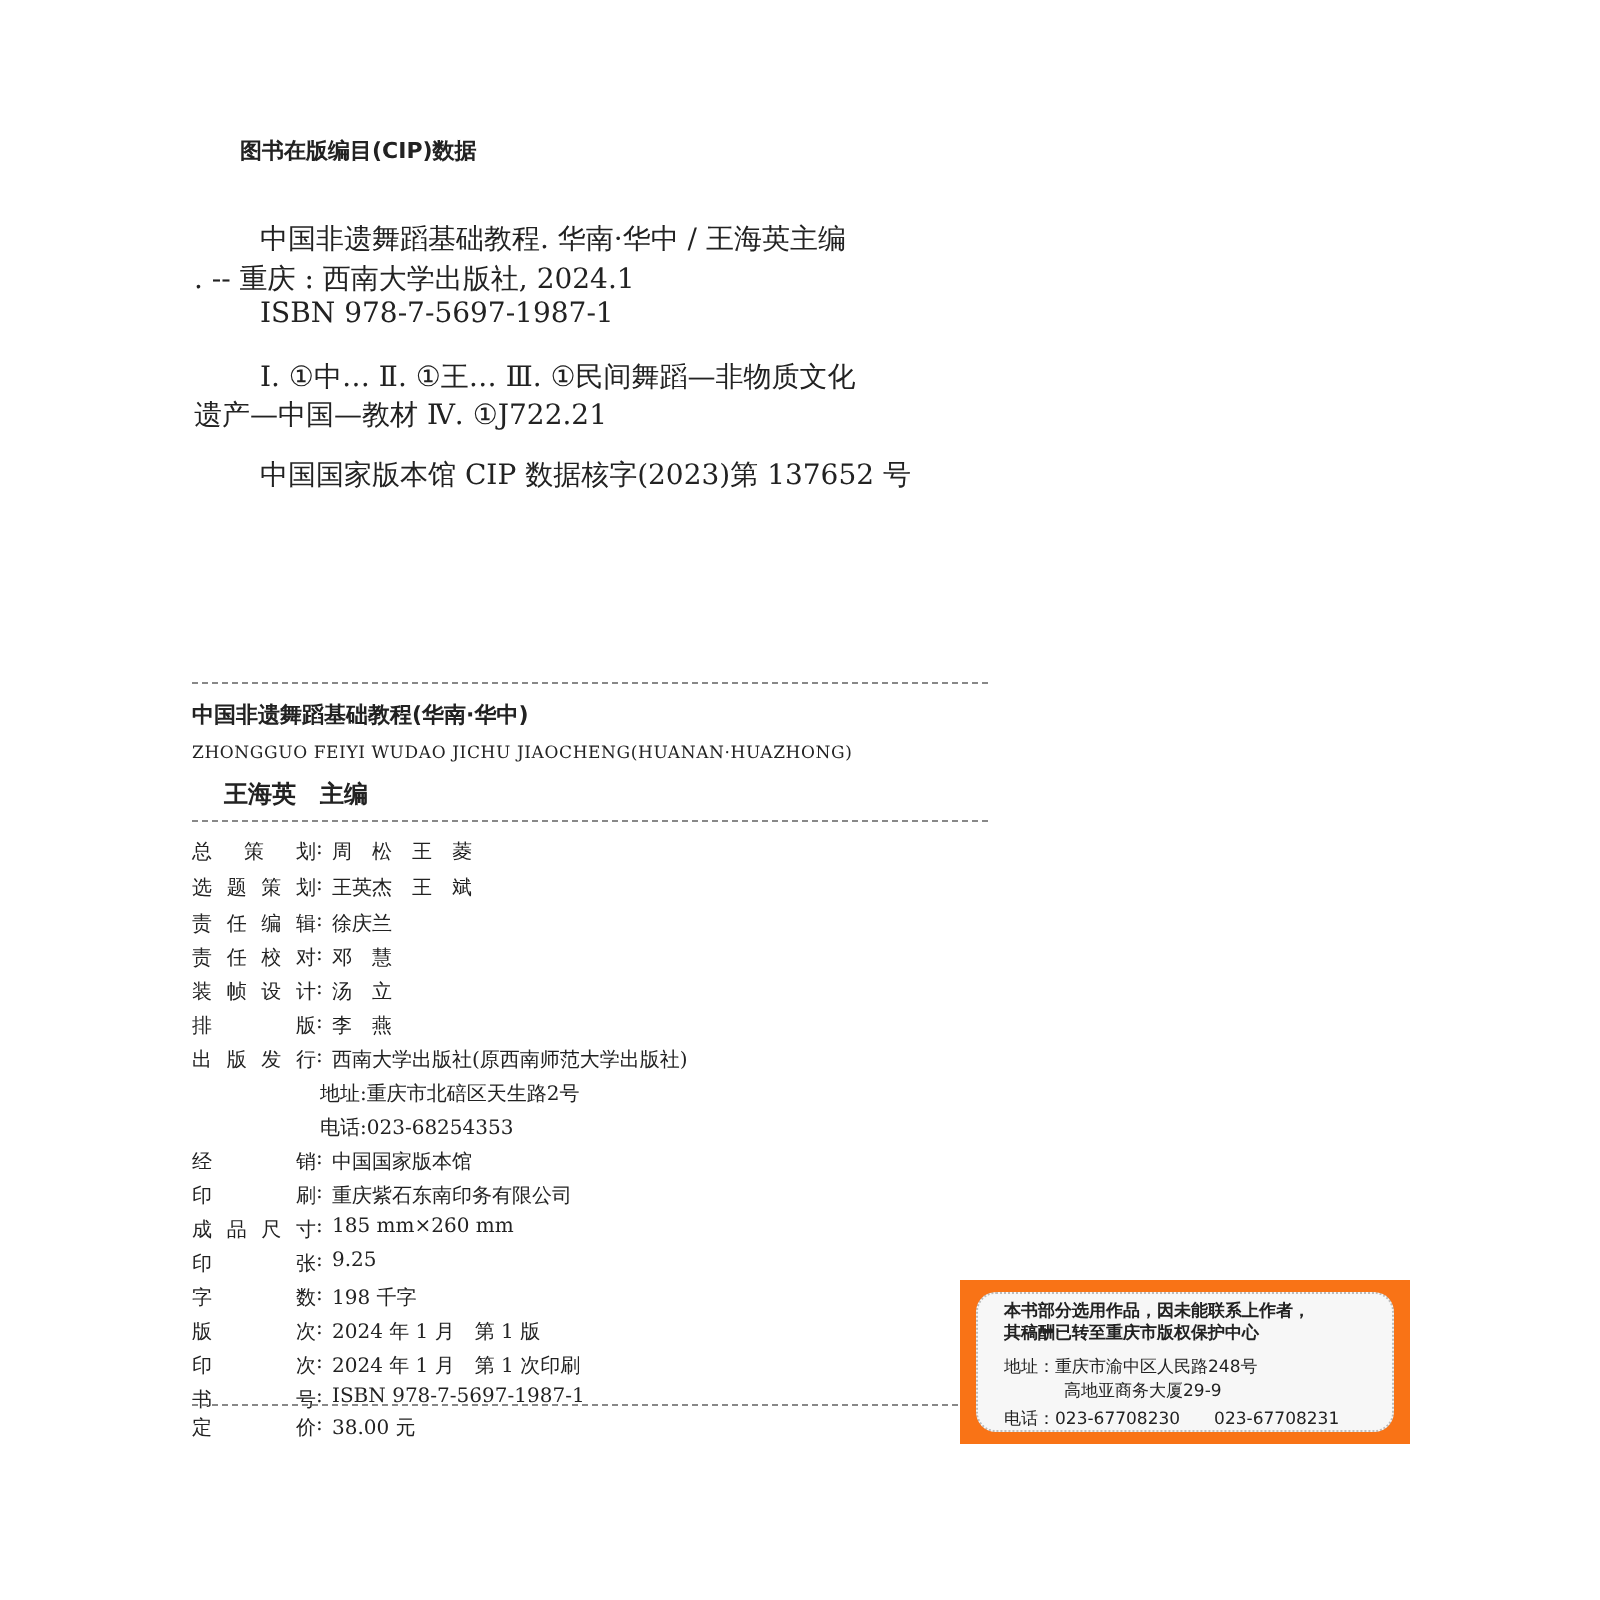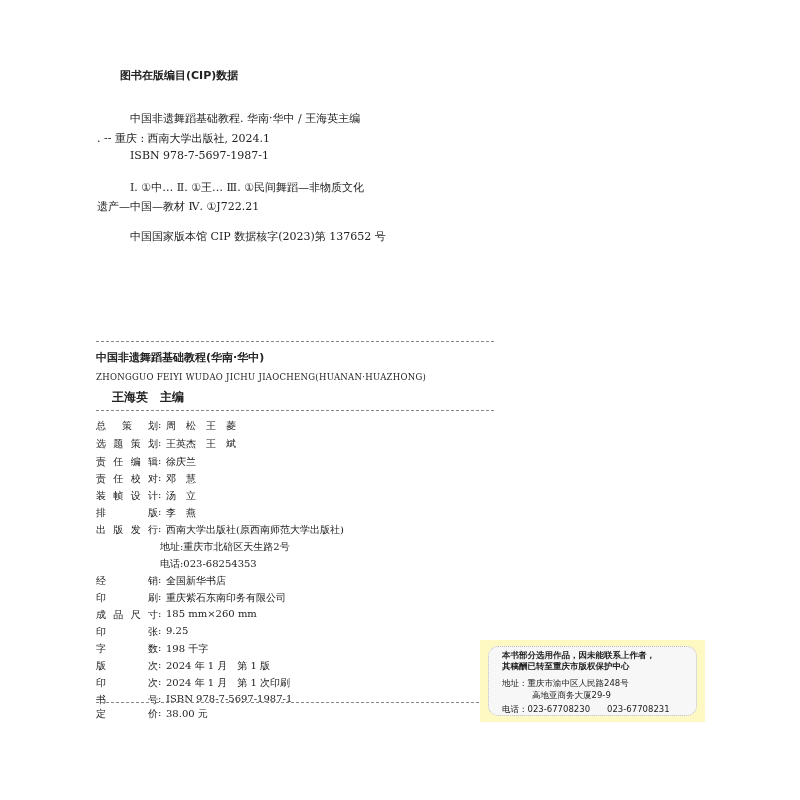--- a/index.html
+++ b/index.html
@@ -1,29 +1,29 @@
 <!DOCTYPE html>
 <html><head>
 <meta charset="utf-8">
 <style>
   html, body { margin:0; padding:0; }
   body { width:800px; height:800px; background:#ffffff; position:relative; overflow:hidden;
          font-family:"DejaVu Serif", "Liberation Serif", serif; color:#222; }
   .abs { position:absolute; white-space:nowrap; }
   .cip-title { left:120px; top:68px; font-family:"DejaVu Sans","Liberation Sans",sans-serif; font-size:11px; font-weight:bold; color:#222; }
-  .cip-line { font-size:11px; color:#222; }
+  .cip-line { font-size:14px; color:#222; }
   .dash { position:absolute; left:96px; width:398px; height:0; border-top:1px dashed #888; }
   .book-title { left:96px; top:350px; font-family:"DejaVu Sans","Liberation Sans",sans-serif; font-size:11px; font-weight:bold; color:#222; }
   .pinyin { left:96px; top:372px; font-size:8.5px; letter-spacing:0.3px; color:#222; }
   .editor { left:112px; top:389px; font-family:"DejaVu Sans","Liberation Sans",sans-serif; font-size:12px; font-weight:bold; color:#222; }
   .row { position:absolute; left:96px; font-size:10px; color:#222; display:flex; white-space:nowrap; }
   .row .lbl { width:62px; display:flex; justify-content:space-between; }
   .row .colon { width:8px; }
   .row .val { }
-  .stamp { position:absolute; left:480px; top:640px; width:225px; height:82px; background:#fef9c3; }
+  .stamp { position:absolute; left:480px; top:640px; width:225px; height:82px; background:#f97316; }
   .stamp-inner { position:absolute; left:8px; top:6px; right:8px; bottom:6px; background:#f7f7f7; border-radius:10px;
                  border:1px dotted #bbb; }
   .stamp-text { position:absolute; font-size:8.5px; color:#222; white-space:nowrap; font-family:"DejaVu Sans","Liberation Sans",sans-serif; }
   .stamp-bold { font-weight:bold; }
 </style>
 </head>
 <body>
 
 <div>
   <div class="abs cip-title">图书在版编目(CIP)数据</div>
@@ -118,21 +118,21 @@
     </div>
   <div class="row" style="top:557px;left:160px;">
       <span class="val">电话:023-68254353</span>
     </div>
   <div class="row" style="top:574px;">
       <span class="lbl">
         <span>经</span>
         <span>销</span>
       </span>
       <span class="colon">:</span>
-      <span class="val">全国新华书店</span>
+      <span class="val">中国国家版本馆</span>
     </div>
   <div class="row" style="top:591px;">
       <span class="lbl">
         <span>印</span>
         <span>刷</span>
       </span>
       <span class="colon">:</span>
       <span class="val">重庆紫石东南印务有限公司</span>
     </div>
   <div class="row" style="top:608px;">

